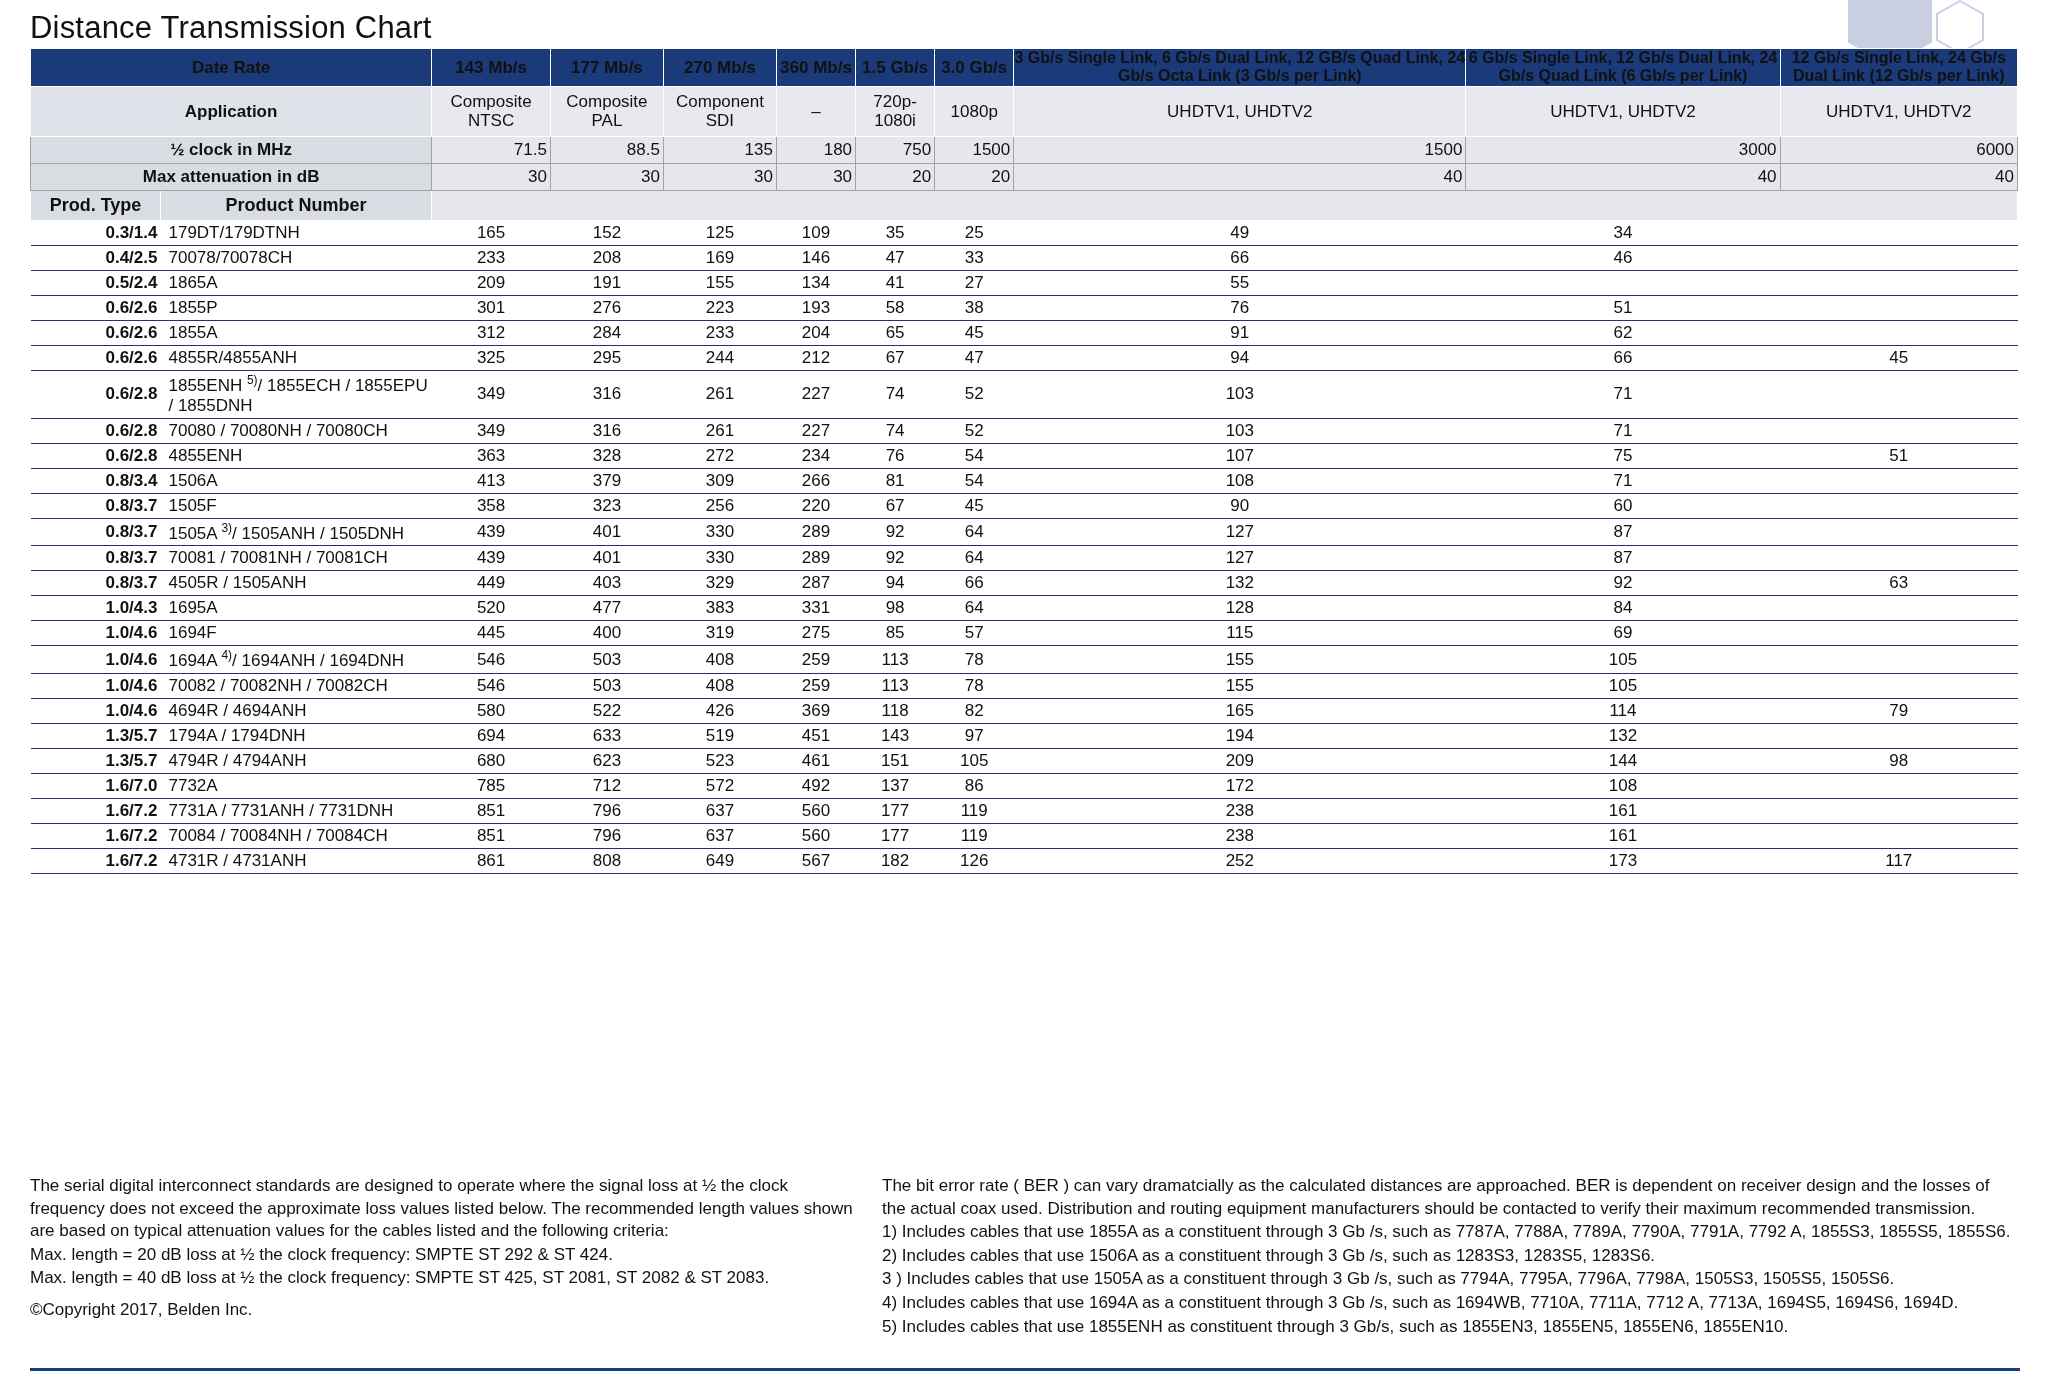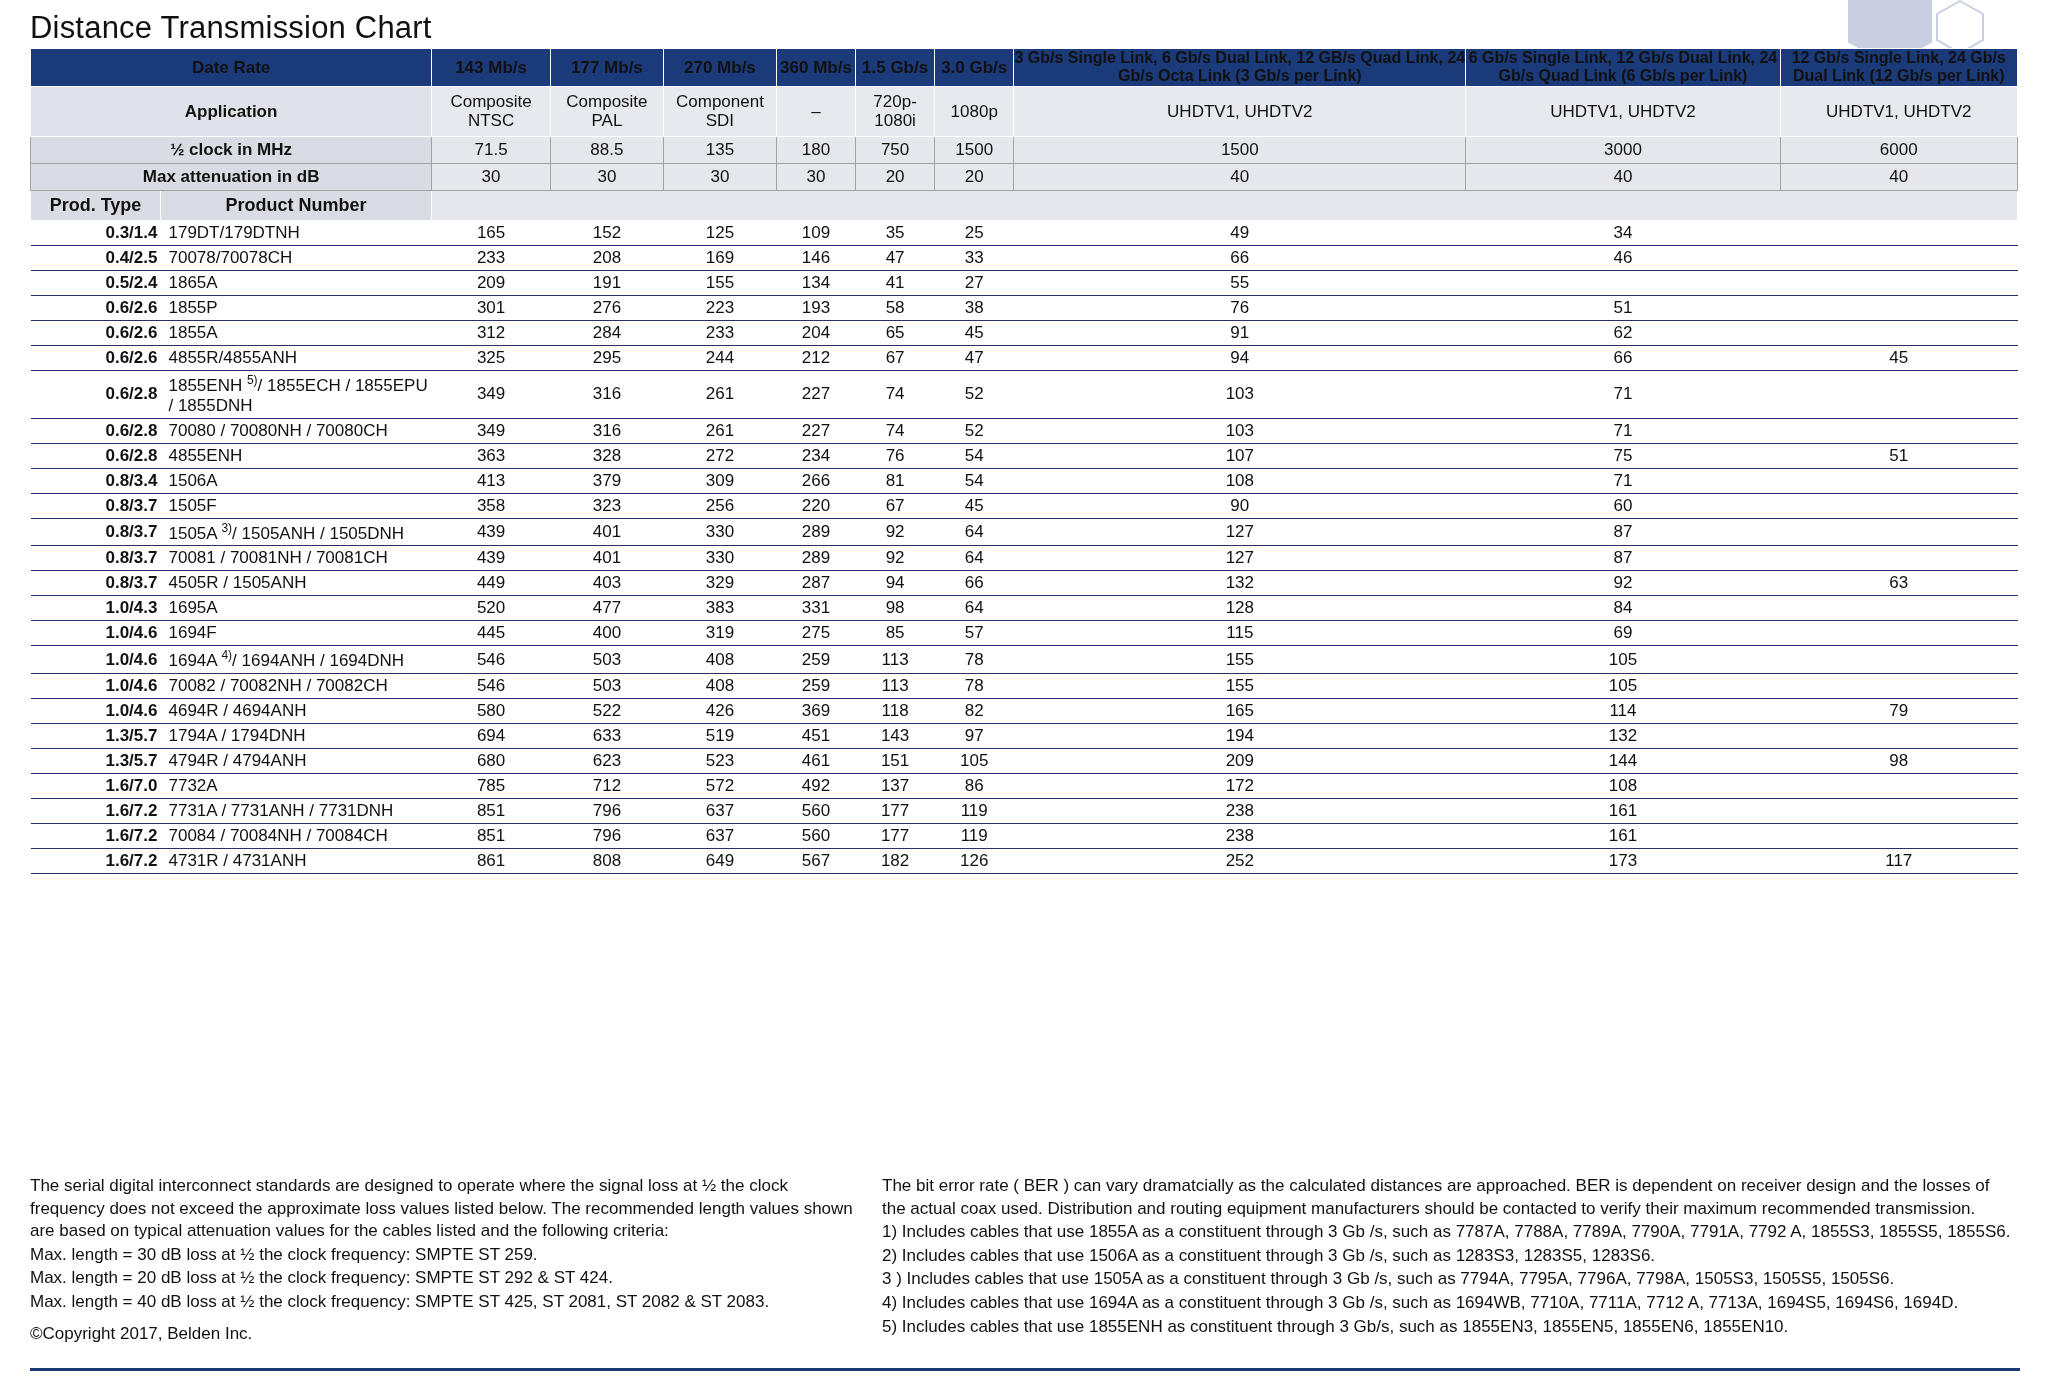--- a/index.html
+++ b/index.html
@@ -84,20 +84,21 @@
   tr.clock-row td, tr.atten-row td {
     background: #d9dce3;
     font-weight: bold;
     padding: 3px 3px;
     font-size: 17px;
     border: 1px solid #a3a3a3;
   }
   tr.clock-row td.num, tr.atten-row td.num {
     font-weight: normal;
     background: #e5e7ec;
+    text-align: right;
   }
   tr.subhdr td {
     background: #d9dce3;
     font-weight: bold;
     padding: 4px 3px;
     font-size: 18px;
     border: 1px solid #ffffff;
     text-align: center;
   }
   tr.subhdr td.blank {
@@ -553,21 +554,20 @@
           <td>252</td>
           <td>173</td>
           <td>117</td>
         </tr>
       </tbody>
   </table>
 
   <div class="footnotes">
     <div class="fn-left">
       <div>The serial digital interconnect standards are designed to operate where the signal loss at ½ the clock frequency does not exceed the approximate loss values listed below. The recommended length values shown are based on typical attenuation values for the cables listed and the following criteria:</div>
-      <div>Max. length = 30 dB loss at ½ the clock frequency: SMPTE ST 259.</div>
       <div>Max. length = 20 dB loss at ½ the clock frequency: SMPTE ST 292 &amp; ST 424.</div>
       <div>Max. length = 40 dB loss at ½ the clock frequency: SMPTE ST 425, ST 2081, ST 2082 &amp; ST 2083.</div>
       <div class="copyright">©Copyright 2017, Belden Inc.</div>
     </div>
     <div class="fn-right">
       <div>The bit error rate ( BER ) can vary dramatcially as the calculated distances are approached. BER is dependent on receiver design and the losses of the actual coax used. Distribution and routing equipment manufacturers should be contacted to verify their maximum recommended transmission.</div>
       <div>1) Includes cables that use 1855A as a constituent through 3 Gb /s, such as 7787A, 7788A, 7789A, 7790A, 7791A, 7792 A, 1855S3, 1855S5, 1855S6.</div>
       <div>2) Includes cables that use 1506A as a constituent through 3 Gb /s, such as 1283S3, 1283S5, 1283S6.</div>
       <div>3 ) Includes cables that use 1505A as a constituent through 3 Gb /s, such as 7794A, 7795A, 7796A, 7798A, 1505S3, 1505S5, 1505S6.</div>
       <div>4) Includes cables that use 1694A as a constituent through 3 Gb /s, such as 1694WB, 7710A, 7711A, 7712 A, 7713A, 1694S5, 1694S6, 1694D.</div>

